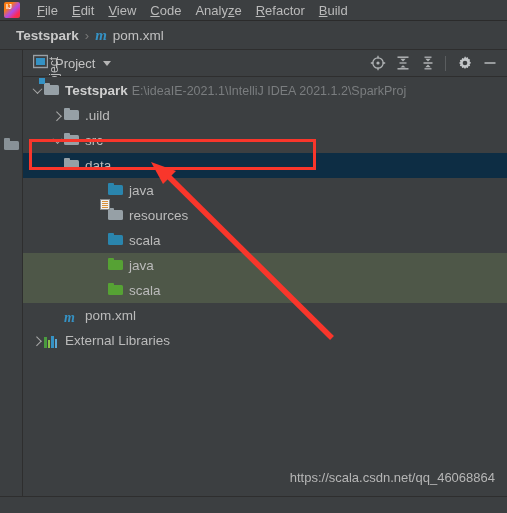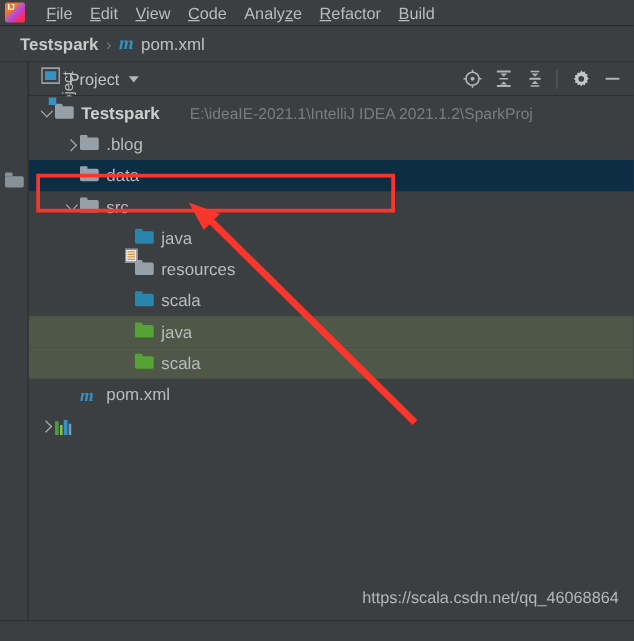--- a/index.html
+++ b/index.html
@@ -189,21 +189,21 @@
   .chev.right { transform: rotate(-45deg) translate(-1px, 0px); }
   .label {
     font-size: 13.5px;
     color: #bbbbbb;
     margin-left: 5px;
   }
   .label.bold { font-weight: bold; color: #cfcfcf; }
   .path {
     font-size: 12.5px;
     color: #7a7d7f;
-    margin-left: 24px;
+    margin-left: 4px;
     overflow: hidden;
   }
   .ico {
     width: 16px; height: 16px;
     flex: 0 0 auto;
     position: relative;
     display: inline-block;
   }
 
   
@@ -428,37 +428,37 @@
         </span>
         <span class="label bold">Testspark</span>
         <span class="path">E:\ideaIE-2021.1\IntelliJ IDEA 2021.1.2\SparkProj</span>
       </div>
 
       <div class="row">
         <span class="arrow" style="margin-left:28px">
             <span class="chev right"></span>
           </span>
         <span class="ico"><span class="folder f-grey"></span></span>
-        <span class="label">.blog</span>
+        <span class="label">.uild</span>
+      </div>
+
+      <div class="row">
+        <span class="arrow" style="margin-left:28px">
+            <span class="chev down"></span>
+          </span>
+        <span class="ico"><span class="folder f-grey"></span></span>
+        <span class="label">src</span>
       </div>
 
       <div class="row selected">
         <span class="arrow none" style="margin-left:28px">
             <span class="chev right"></span>
           </span>
         <span class="ico"><span class="folder f-grey"></span></span>
         <span class="label">data</span>
-      </div>
-
-      <div class="row">
-        <span class="arrow" style="margin-left:28px">
-            <span class="chev down"></span>
-          </span>
-        <span class="ico"><span class="folder f-grey"></span></span>
-        <span class="label">src</span>
       </div>
 
 
       <div class="row">
         <span class="arrow none" style="margin-left:72px"></span>
         <span class="ico"><span class="folder f-blue"></span></span>
         <span class="label">java</span>
       </div>
 
       <div class="row">
@@ -506,20 +506,21 @@
             <span class="chev right"></span>
           </span>
         <span class="ico">
           <span class="libicon">
             <span style="height:11px;background:#4a9b3f"></span>
             <span style="height:8px;background:#8bc34a"></span>
             <span style="height:12px;background:#3592c4"></span>
             <span style="height:9px;background:#5aa8d6"></span>
           </span>
         </span>
+        <span class="label">External Libraries</span>
       </div>
 
 
     </div>
   </div>
 </div>
 
 <div class="watermark">https://scala.csdn.net/qq_46068864</div>
 
 <div class="bottom-strip"></div>

